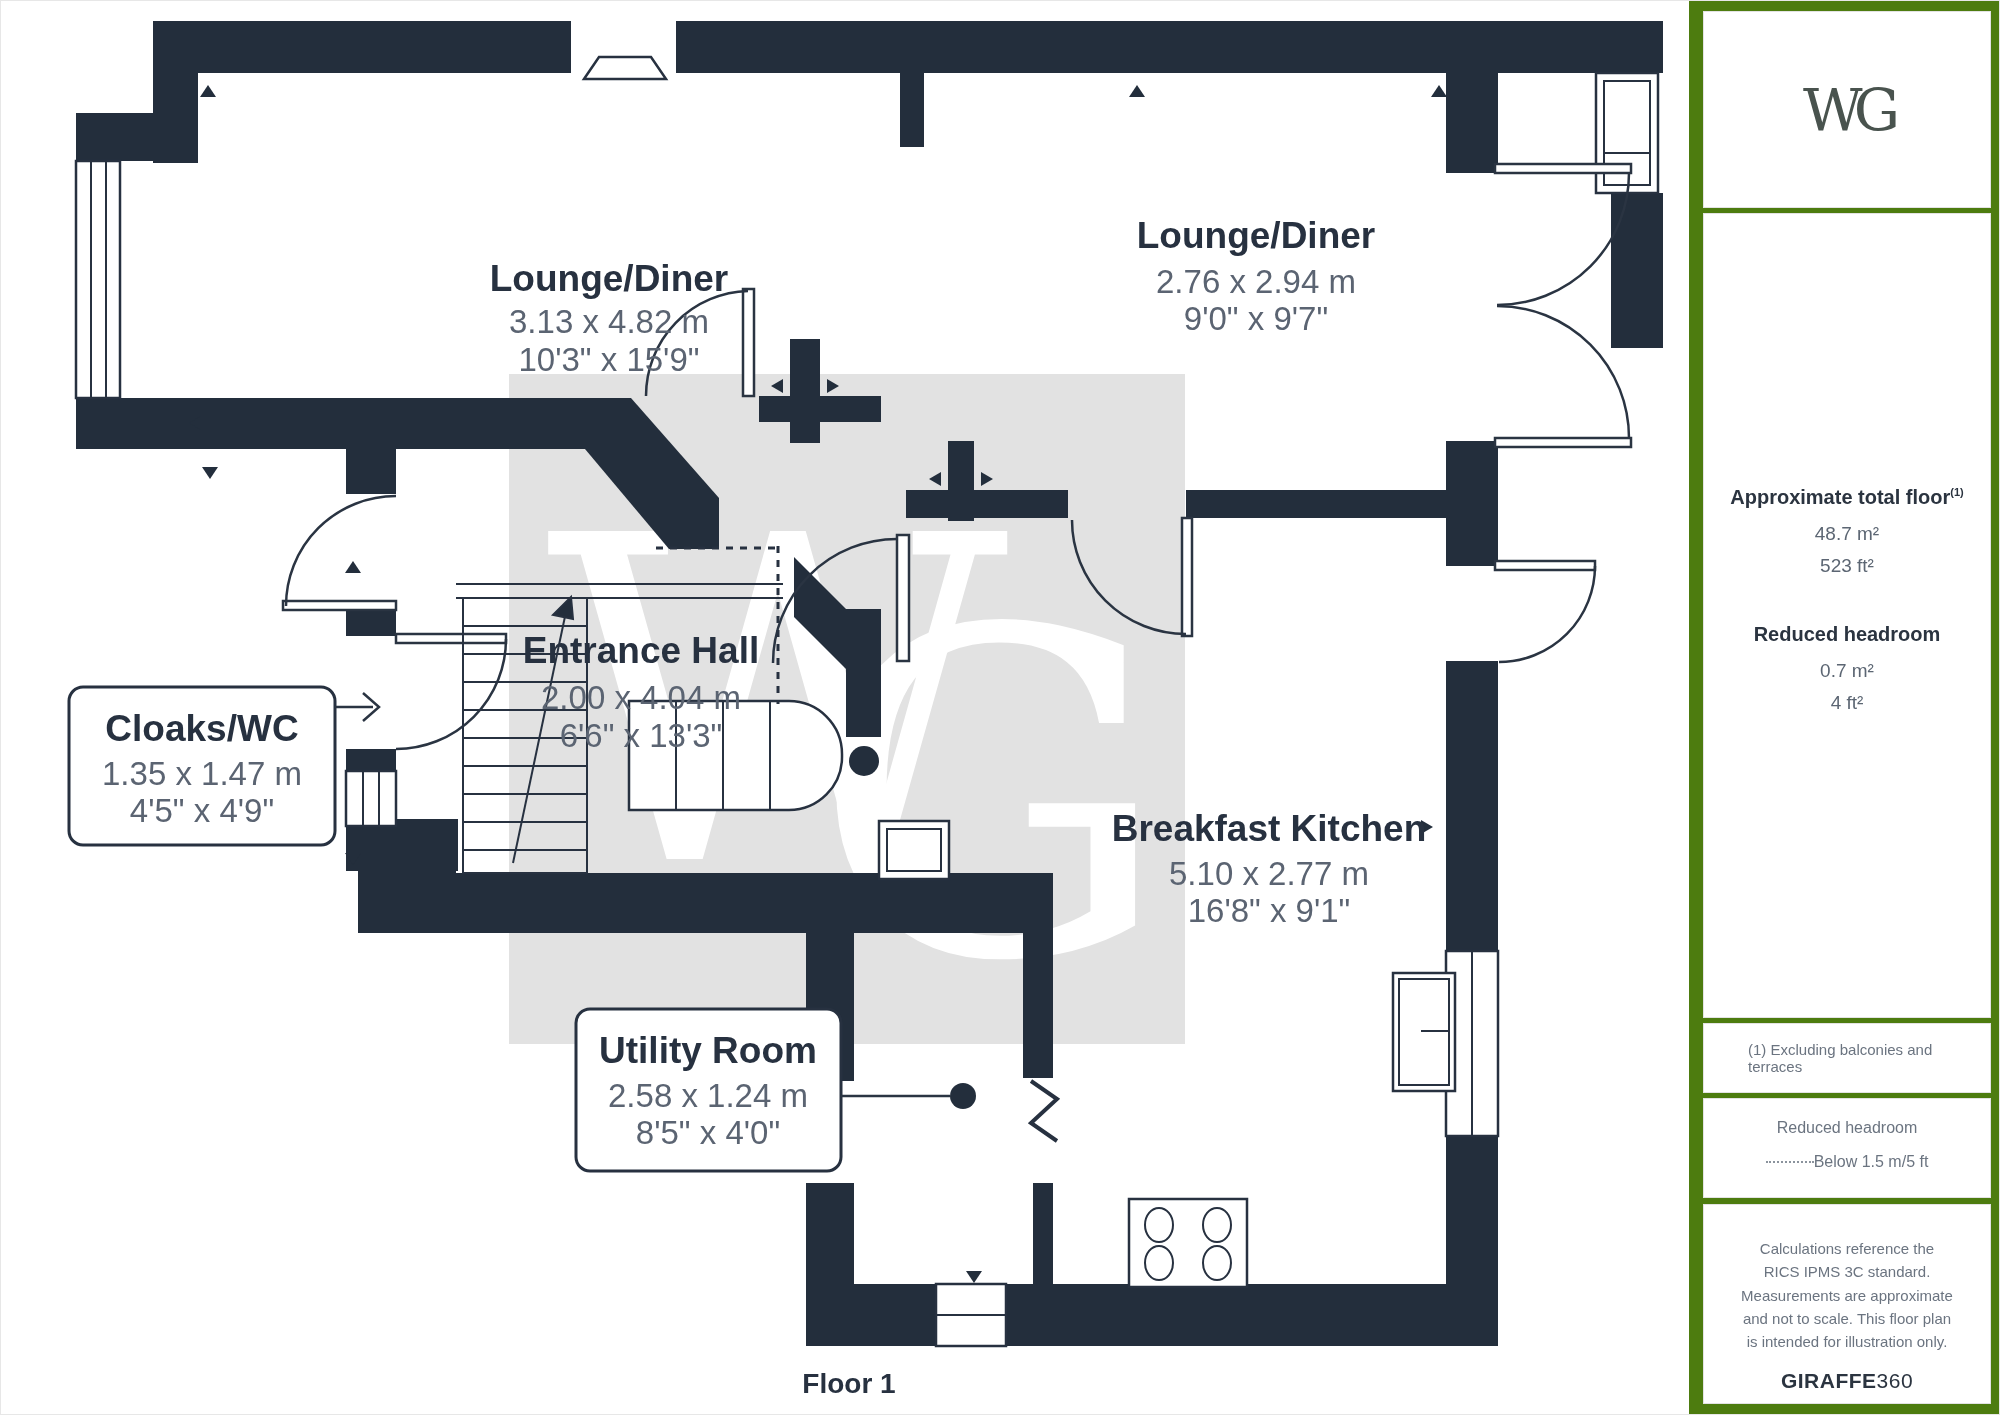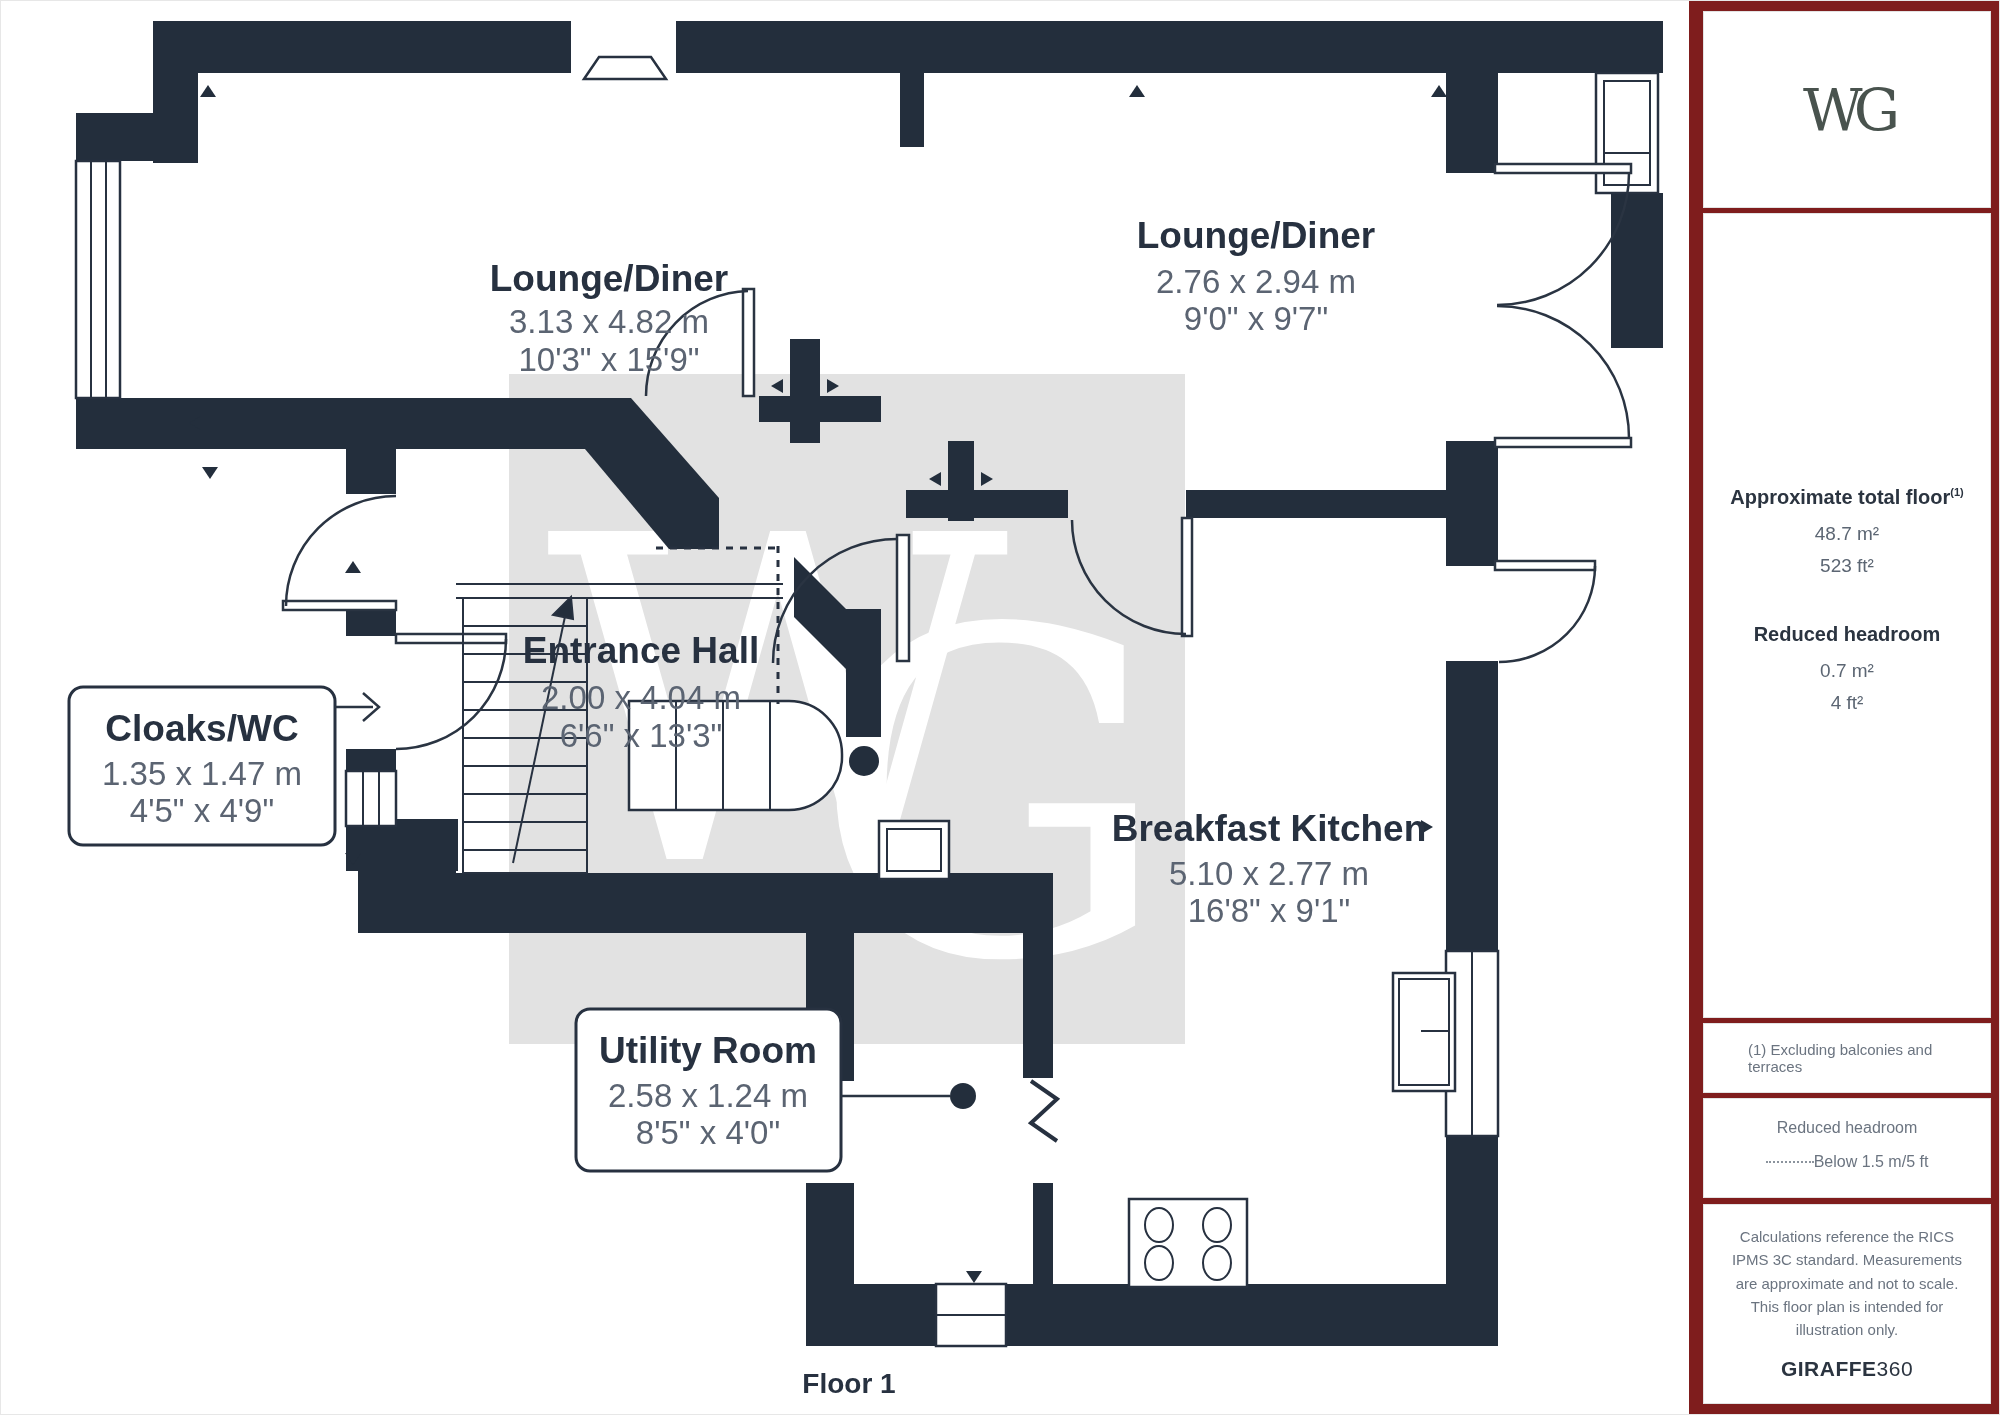--- a/index.html
+++ b/index.html
@@ -11,38 +11,38 @@
   .floor-label{font-size:28px;font-weight:700;fill:#273140;}
   .wm-letter{font-family:"DejaVu Serif","Liberation Serif",serif;fill:#ffffff;}
   .wall{fill:#232e3c;}
   .thinline{stroke:#273140;stroke-width:2;fill:none;}
   .doorarc{stroke:#2a3442;stroke-width:2.5;fill:none;}
   .leaf{fill:#ffffff;stroke:#2a3442;stroke-width:2.5;}
   .fixture{fill:#ffffff;stroke:#273140;stroke-width:2.5;}
   .arrow{fill:#232e3c;}
   .callout{fill:#ffffff;stroke:#273140;stroke-width:3;}
 
-  .sidebar{position:absolute;left:1688px;top:0;width:312px;height:1415px;background:#7f1d1d;}
+  .sidebar{position:absolute;left:1688px;top:0;width:312px;height:1415px;background:#4d7c0f;}
   .sb-box{position:absolute;left:14px;right:10px;border:1px solid #e3e3e3;box-sizing:border-box;background:#fff;}
   .sb-logo-box{top:10px;height:197px;display:flex;align-items:center;justify-content:center;}
   .sb-logo{font-family:"DejaVu Serif","Liberation Serif",serif;font-size:58px;color:#49534e;letter-spacing:-9px;}
   .sb-area-box{top:212px;height:805px;text-align:center;}
   .sb-area-inner{padding-top:272px;}
   .sb-h{font-size:20px;font-weight:700;color:#2b3440;margin:0 0 14px 0;}
   .sb-v{font-size:19px;color:#5c6673;margin:1px 0 10px 0;}
   .sb-gap{height:36px;}
   .sb-footnote-box{top:1022px;height:70px;display:flex;align-items:center;justify-content:center;padding-left:44px;}
   .sb-footnote{font-size:15px;color:#6b7480;}
   .sb-legend-box{top:1097px;height:100px;text-align:center;}
   .sb-legend-title{font-size:16px;color:#6b7480;margin-top:20px;}
   .sb-legend-row{margin-top:16px;display:flex;align-items:center;justify-content:center;}
   .sb-dotted{display:inline-block;width:48px;border-top:2px dotted #8b939d;height:0;}
   .sb-legend-value{font-size:16px;color:#6b7480;}
   .sb-calc-box{top:1203px;height:200px;text-align:center;}
-  .sb-calc{font-size:15px;color:#6b7480;line-height:1.55;padding:20px 24px 0 24px;margin:0;}
+  .sb-calc{font-size:15px;color:#6b7480;line-height:1.55;padding:20px 24px 0 24px;margin:12px;}
   .sb-brand{margin-top:16px;font-size:21px;color:#2b3440;letter-spacing:0.5px;}
   .sb-brand .b1{font-weight:700;}
   .sb-brand .b2{font-weight:400;}
   sup{font-size:11px;}
 </style>
 </head>
 <body>
 
 <div class="page">
   <div class="plan">

